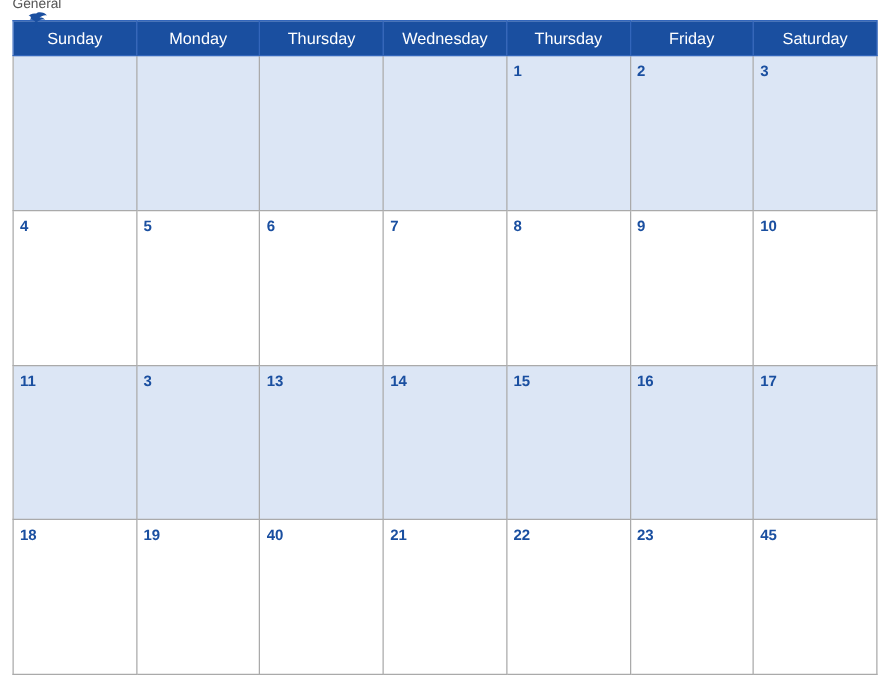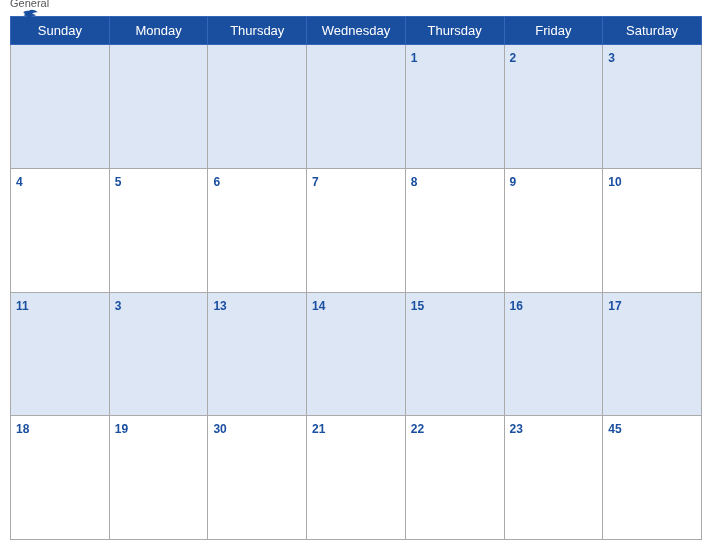--- a/index.html
+++ b/index.html
@@ -147,20 +147,20 @@
         <td><span class="day-number">3</span></td>
         <td><span class="day-number">13</span></td>
         <td><span class="day-number">14</span></td>
         <td><span class="day-number">15</span></td>
         <td><span class="day-number">16</span></td>
         <td><span class="day-number">17</span></td>
       </tr>
       <tr>
         <td><span class="day-number">18</span></td>
         <td><span class="day-number">19</span></td>
-        <td><span class="day-number">30</span></td>
+        <td><span class="day-number">40</span></td>
         <td><span class="day-number">21</span></td>
         <td><span class="day-number">22</span></td>
         <td><span class="day-number">23</span></td>
         <td><span class="day-number">45</span></td>
       </tr>
     </tbody>
 </table>
 
 </body></html>

